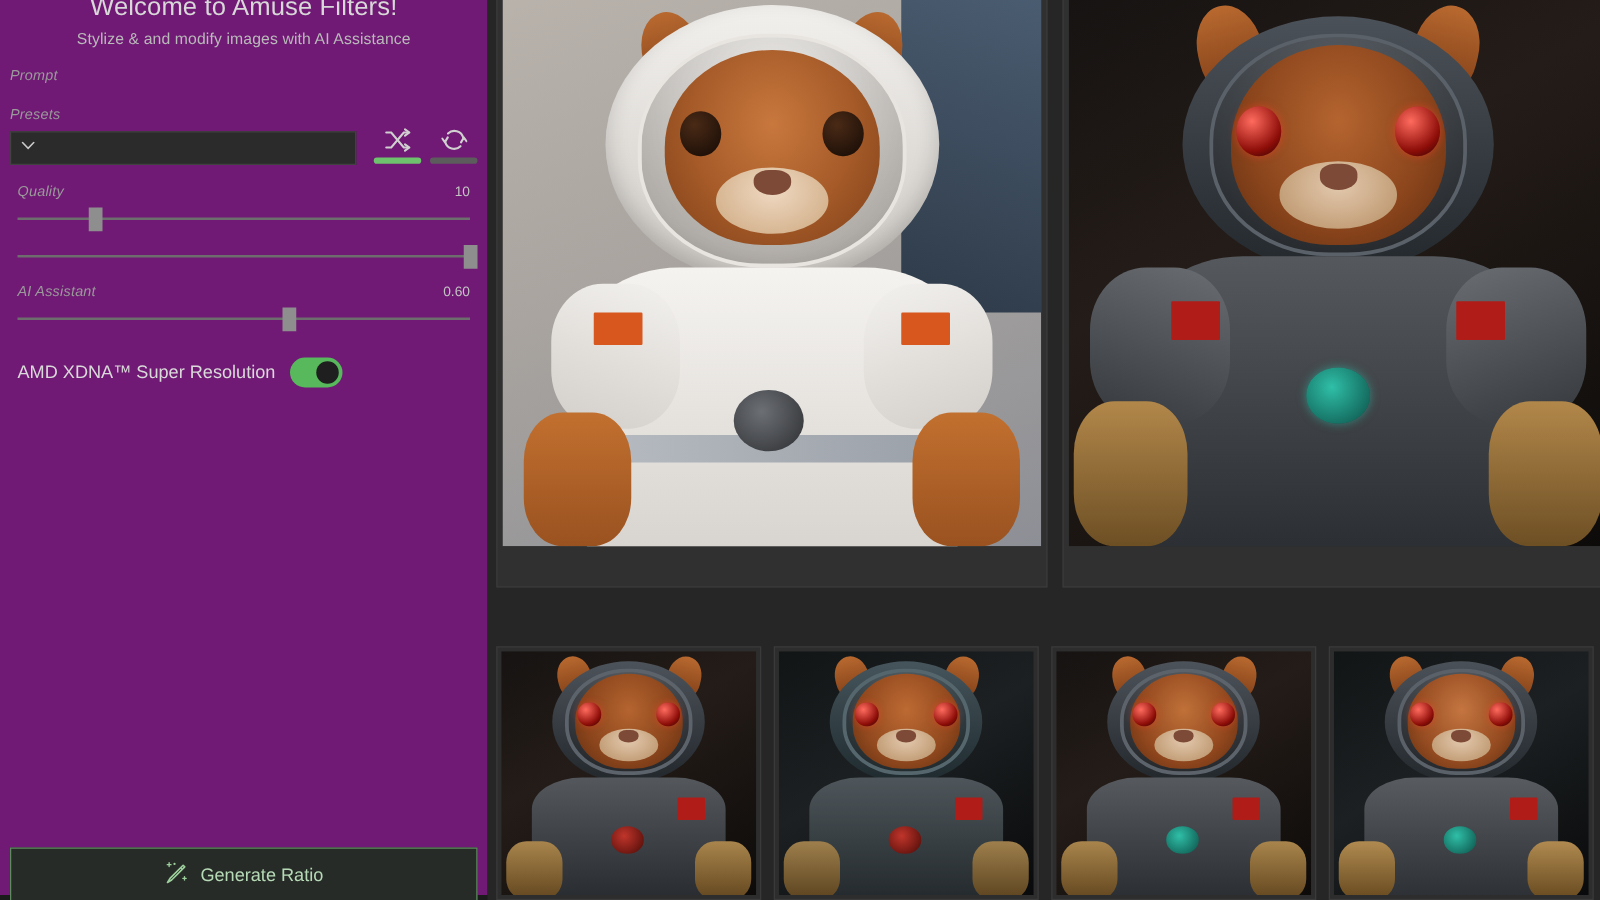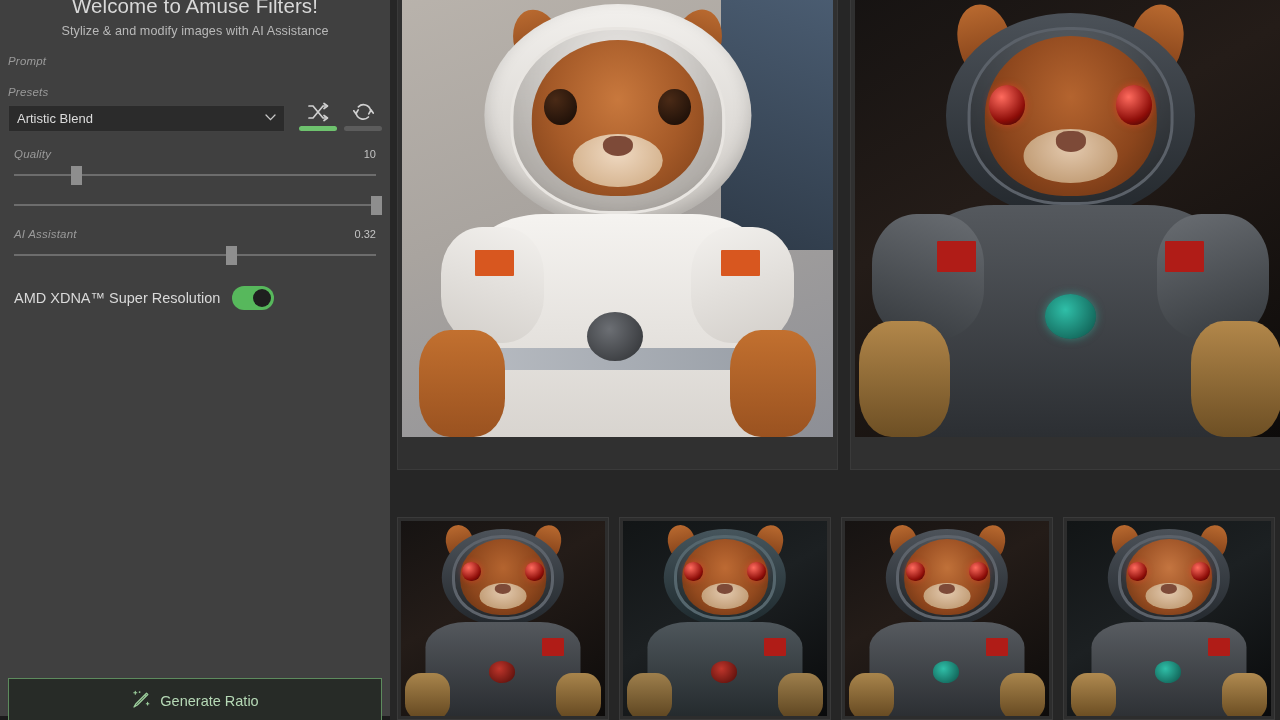--- a/index.html
+++ b/index.html
@@ -8,21 +8,21 @@
     background:#1b1b1b;
     font-family:"Liberation Sans", sans-serif;
     -webkit-font-smoothing:antialiased;
   }
   #app { position:relative; width:1280px; height:720px; display:flex; }
 
   
   .left-panel {
     position:relative;
     width:390px; height:716px;
-    background:#404040;
+    background:#701a75;
     flex:0 0 390px;
   }
   .header { padding-top:0; text-align:center; }
   .app-title {
     font-size:20.5px; color:#d8d8d8; font-weight:400;
     line-height:1.0; margin-top:-4px; letter-spacing:.1px;
   }
   .app-subtitle {
     font-size:12.6px; color:#b9b9b9; font-weight:400;
     margin-top:7px; letter-spacing:.1px;
@@ -223,21 +223,20 @@
 
     <div class="prompt-wrap">
       <span class="field-label">Prompt</span>
     </div>
 
 
     <div class="presets-wrap">
       <div class="presets-left">
         <span class="field-label">Presets</span>
         <div class="select-box">
-          <span class="sel-val">Artistic Blend</span>
           <span class="chev">
             <svg width="11" height="7" viewBox="0 0 11 7" fill="none">
               <path d="M1 1 L5.5 5.6 L10 1" stroke="#c8c8c8" stroke-width="1.3" stroke-linecap="round"></path>
             </svg>
           </span>
         </div>
       </div>
       <div class="icon-btn-group">
         <div class="icon-btn">
           <div class="glyph">
@@ -278,21 +277,21 @@
     <div class="vslider">
       <div class="slider">
         <div class="track"></div>
         <div class="thumb" id="b-thumb" style="left: 100%;"></div>
       </div>
     </div>
 
     <div class="vslider">
       <div class="vs-head">
         <span class="field-label">AI Assistant</span>
-        <span class="vs-val">0.32</span>
+        <span class="vs-val">0.60</span>
       </div>
       <div class="slider">
         <div class="track"></div>
         <div class="thumb" id="a-thumb" style="left: 60%;"></div>
       </div>
     </div>
 
     <div class="toggle-row">
       <span class="toggle-label">AMD XDNA™ Super Resolution</span>
       <div class="switch">

